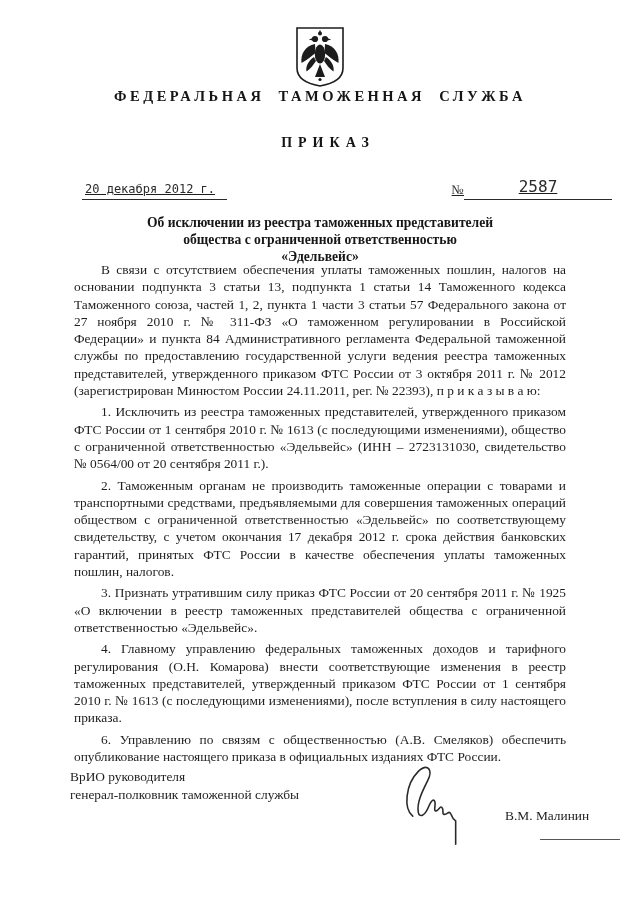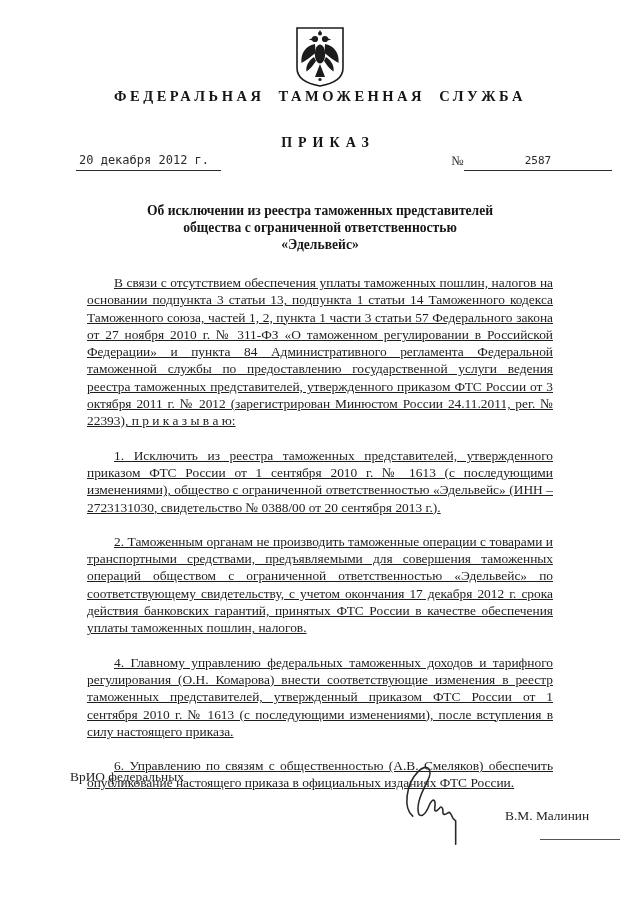--- a/index.html
+++ b/index.html
@@ -11,43 +11,43 @@
   .agency {
     position:absolute; top:88px; left:0; width:100%; text-align:center;
     font-weight:bold; font-size:14.5px; letter-spacing:3.5px; word-spacing:7px;
     color:#151515;
   }
   .doctype {
     position:absolute; top:135px; left:8px; width:100%; text-align:center;
     font-weight:bold; font-size:14px; letter-spacing:6px; color:#151515;
   }
   .date-row {
-    position:absolute; top:153px; left:0; right:0;
+    position:absolute; top:153px; left:6px; right:0;
     display:flex; justify-content:space-between; align-items:flex-end;
-    padding:0 28px 0 76px; font-size:12.5px;
+    padding:0 28px 0 76px; font-size:12.5px;text-decoration:underline;
   }
   .date {
     font-family:"DejaVu Sans Mono", monospace; font-size:12px;
     border-bottom:1.5px solid #2a2a2a; padding:0 12px 3px 3px; color:#2a2a2a;
   }
   .num-group { display:flex; align-items:flex-end; }
   .num-sign { font-size:13px; padding-bottom:2px; color:#2a2a2a; }
   .numline {
     display:inline-block; width:148px; border-bottom:1.5px solid #2a2a2a;
-    text-align:center; font-family:"DejaVu Sans Mono", monospace; font-size:11px;
-    padding-bottom:3px; color:#2a2a2a;
+    text-align:center; font-family:"DejaVu Sans Mono", monospace; font-size:16px;
+    padding-bottom:3px; color:#2a2a2a;margin-top:24px;
   }
   .city { position:absolute; top:181px; left:0; width:100%; text-align:center; font-size:12.5px; }
   .title {
-    position:absolute; top:203px; left:0; width:100%; text-align:center;
+    position:absolute; top:215px; left:0; width:100%; text-align:center;
     font-weight:bold; font-size:13.6px; line-height:16.8px; white-space:pre-line;
     color:#161616;
   }
   .body { position:absolute; top:257px; left:70px; width:500px; font-size:13.4px; line-height:17.3px; text-align:justify; }
-  .body p { margin:17px; text-indent:27px;text-decoration:underline; }
+  .body p { margin:4px; text-indent:27px; }
   .body p.closing { margin-top:9px; }
   .sig-pos { position:absolute; left:70px; top:768px; font-size:13.4px; line-height:17.6px; }
   .sig-mark { position:absolute; left:398px; top:762px; }
   .sig-name { position:absolute; left:505px; top:808px; font-size:13.4px; }
   .footer-line { position:absolute; left:540px; top:839px; width:80px; border-top:1.2px solid #555; }
   .footer { position:absolute; right:2px; top:843px; font-size:12.3px; color:#2b2b2b;margin-top:16px; }
 </style>
 </head>
 <body>
 
@@ -86,28 +86,30 @@
     </span>
   </div>
 
 
   <div class="title">Об исключении из реестра таможенных представителей
 общества с ограниченной ответственностью
 «Эдельвейс»</div>
 
   <div class="body">
     <p>В связи с отсутствием обеспечения уплаты таможенных пошлин, налогов на основании подпункта 3 статьи 13, подпункта 1 статьи 14 Таможенного кодекса Таможенного союза, частей 1, 2, пункта 1 части 3 статьи 57 Федерального закона от 27 ноября 2010 г. № 311-ФЗ «О таможенном регулировании в Российской Федерации» и пункта 84 Административного регламента Федеральной таможенной службы по предоставлению государственной услуги ведения реестра таможенных представителей, утвержденного приказом ФТС России от 3 октября 2011 г. № 2012 (зарегистрирован Минюстом России 24.11.2011, рег. № 22393), п р и к а з ы в а ю:</p>
-    <p>1. Исключить из реестра таможенных представителей, утвержденного приказом ФТС России от 1 сентября 2010 г. № 1613 (с последующими изменениями), общество с ограниченной ответственностью «Эдельвейс» (ИНН – 2723131030, свидетельство № 0388/00 от 20 сентября 2013 г.).</p>
+    <p>1. Исключить из реестра таможенных представителей, утвержденного приказом ФТС России от 1 сентября 2010 г. № 1613 (с последующими изменениями), общество с ограниченной ответственностью «Эдельвейс» (ИНН – 2723131030, свидетельство № 0564/00 от 20 сентября 2011 г.).</p>
     <p>2. Таможенным органам не производить таможенные операции с товарами  и транспортными средствами, предъявляемыми для совершения таможенных операций обществом с ограниченной ответственностью «Эдельвейс» по соответствующему свидетельству, с учетом окончания 17 декабря 2012 г. срока действия банковских гарантий, принятых ФТС России в качестве обеспечения уплаты таможенных пошлин, налогов.</p>
+    <p>3. Признать утратившим силу приказ ФТС России от 20 сентября 2011 г. № 1925 «О включении в реестр таможенных представителей общества с ограниченной ответственностью «Эдельвейс».</p>
     <p>4. Главному управлению федеральных таможенных доходов и тарифного регулирования (О.Н. Комарова) внести соответствующие изменения в реестр таможенных представителей, утвержденный приказом ФТС России от 1 сентября 2010 г. № 1613 (с последующими изменениями), после вступления в силу настоящего приказа.</p>
     <p>6. Управлению по связям с общественностью (А.В. Смеляков) обеспечить опубликование настоящего приказа в официальных изданиях ФТС России.</p>
   </div>
 
   <div class="sig-pos">
-    <div>ВрИО федеральных</div>
+    <div>ВрИО руководителя</div>
+    <div>генерал-полковник таможенной службы</div>
   </div>
 
   <svg class="sig-mark" width="78" height="84" viewBox="0 0 80 90" xmlns="http://www.w3.org/2000/svg">
     <path d="M14,58 C4,50 6,24 20,10 C30,1 36,8 30,20 C24,32 18,44 20,54 C21,60 27,58 31,48 C34,41 37,38 38,44 C38,49 36,54 40,52 C43,50 44,46 46,50 C47,53 45,57 49,56 C52,55 53,52 55,56 C56,59 57,61 60,63 L60,88" fill="none" stroke="#2a2a2a" stroke-width="1.7" stroke-linecap="round"></path>
   </svg>
 
   <div class="sig-name">В.М. Малинин</div>
 
   <div class="footer-line"></div>
   <div class="footer">рассылка: региональные таможенные управления и таможни</div>

